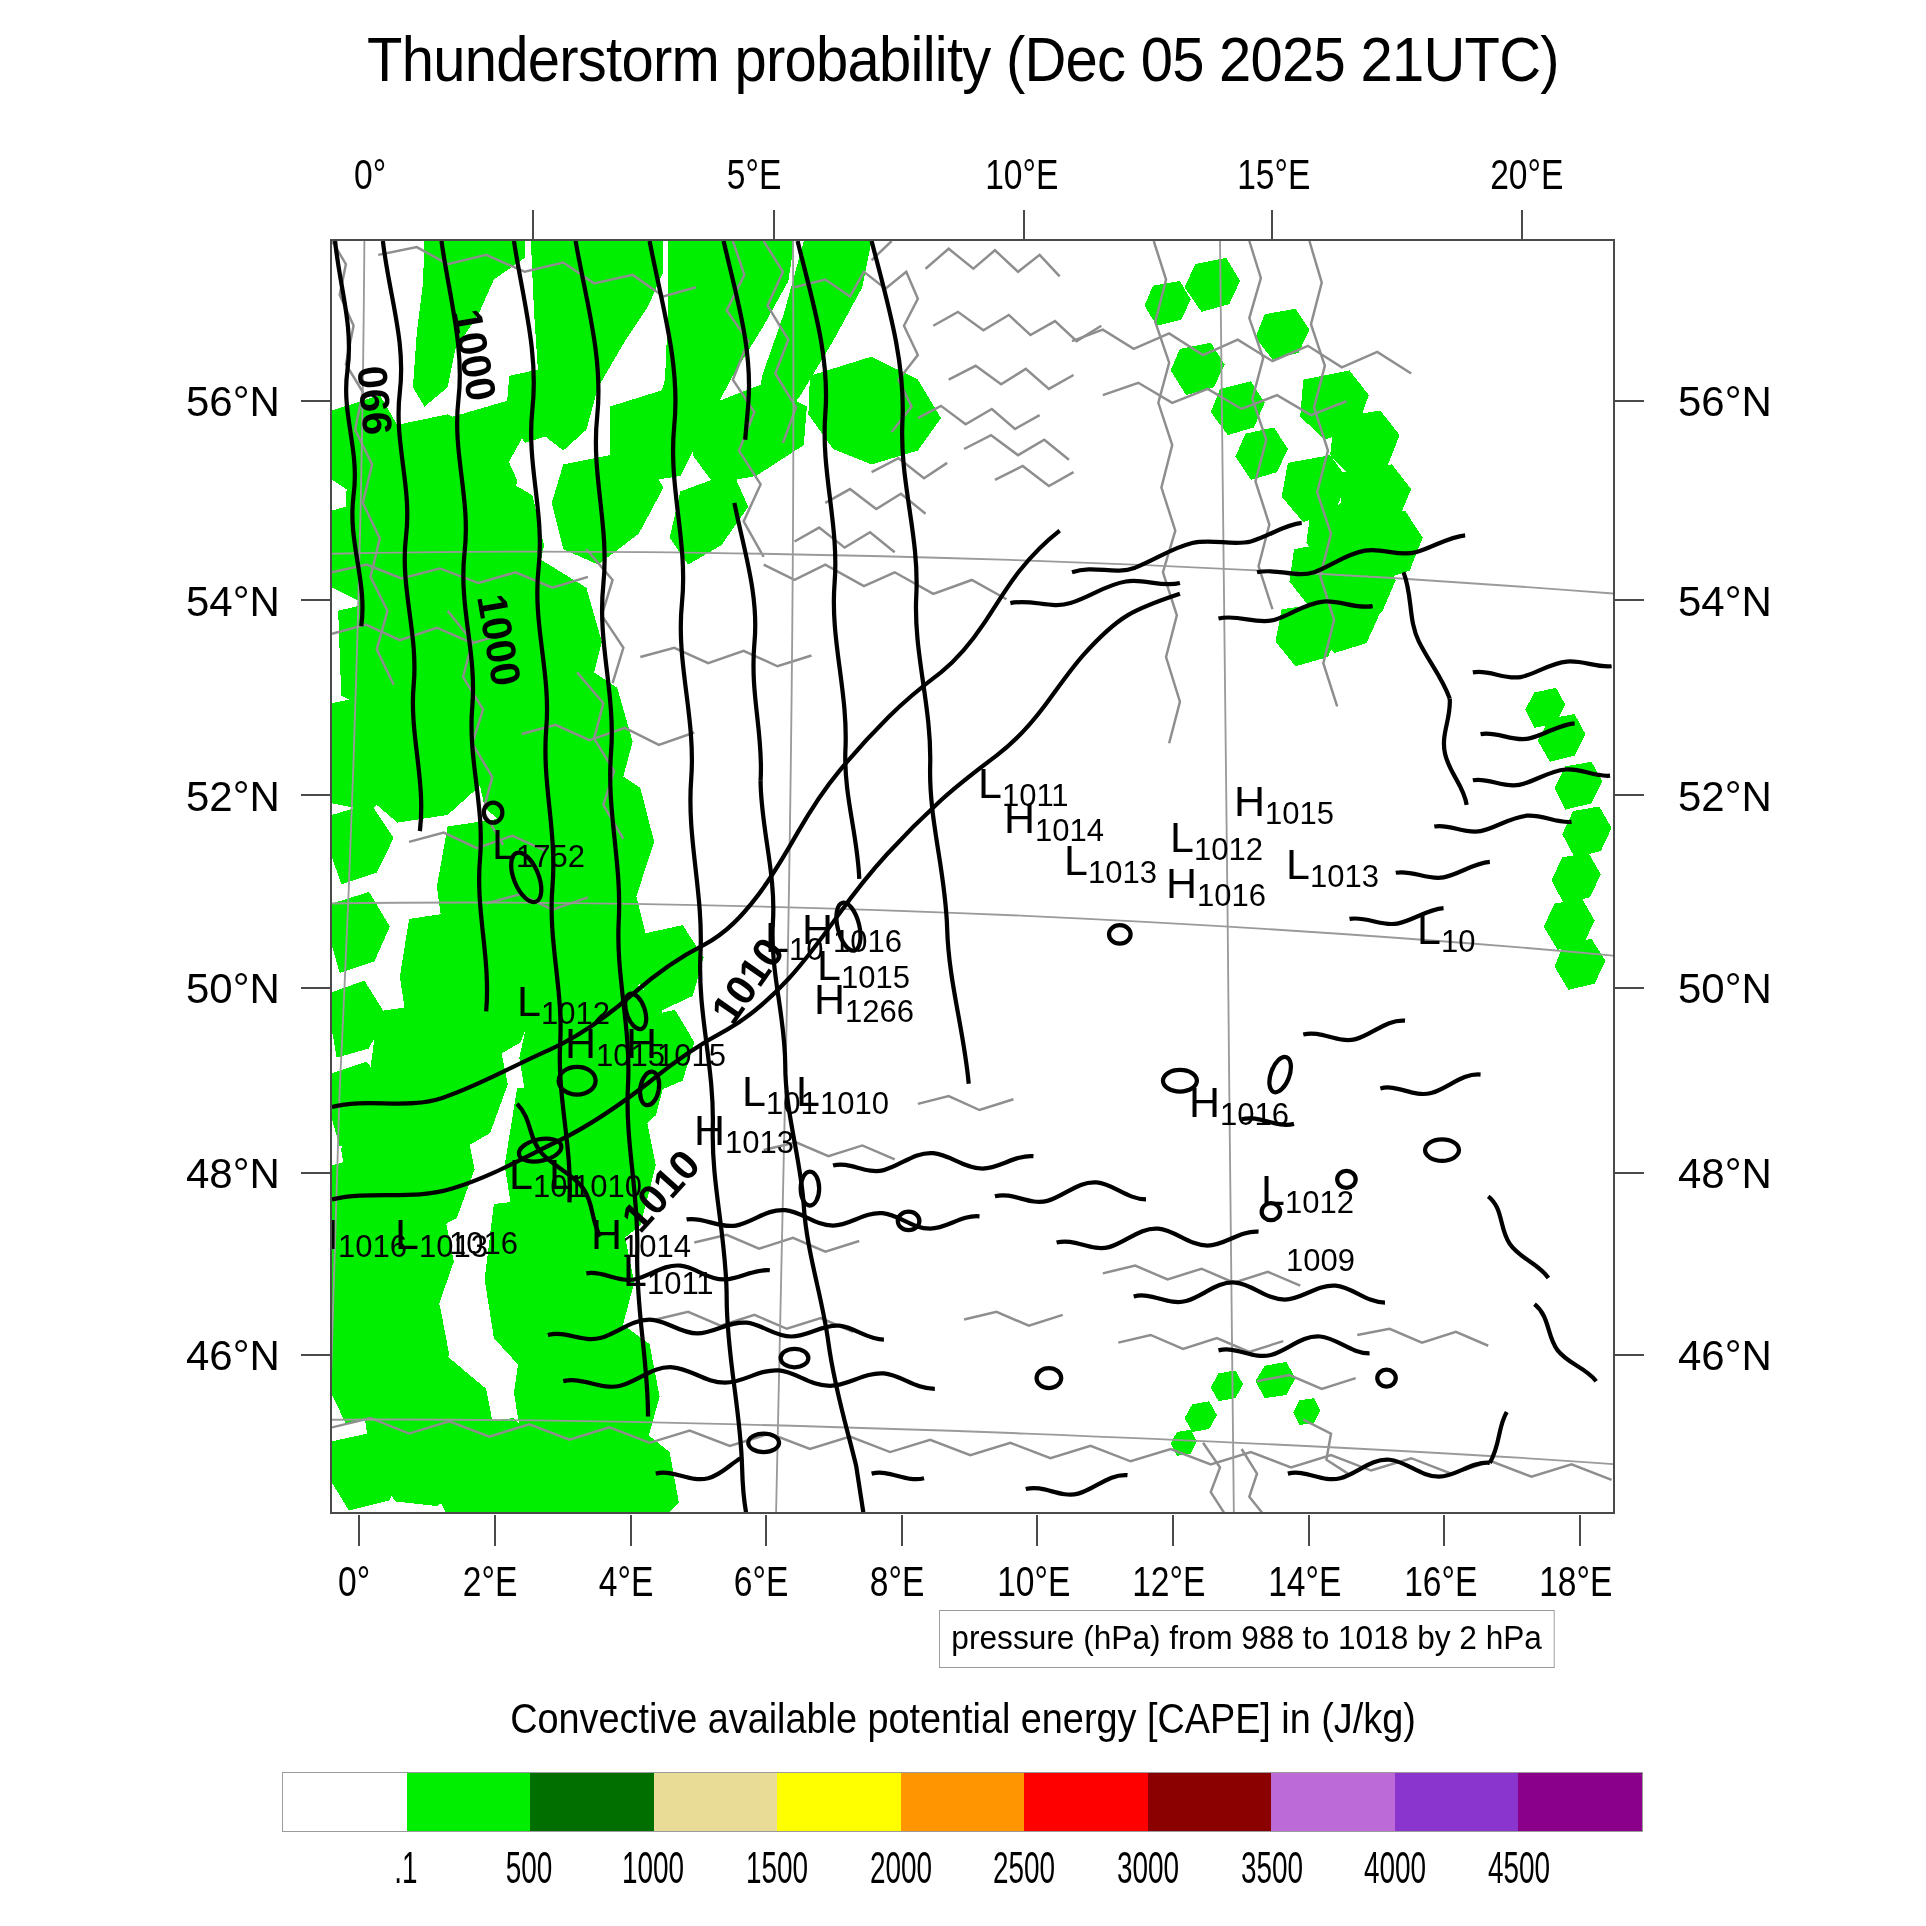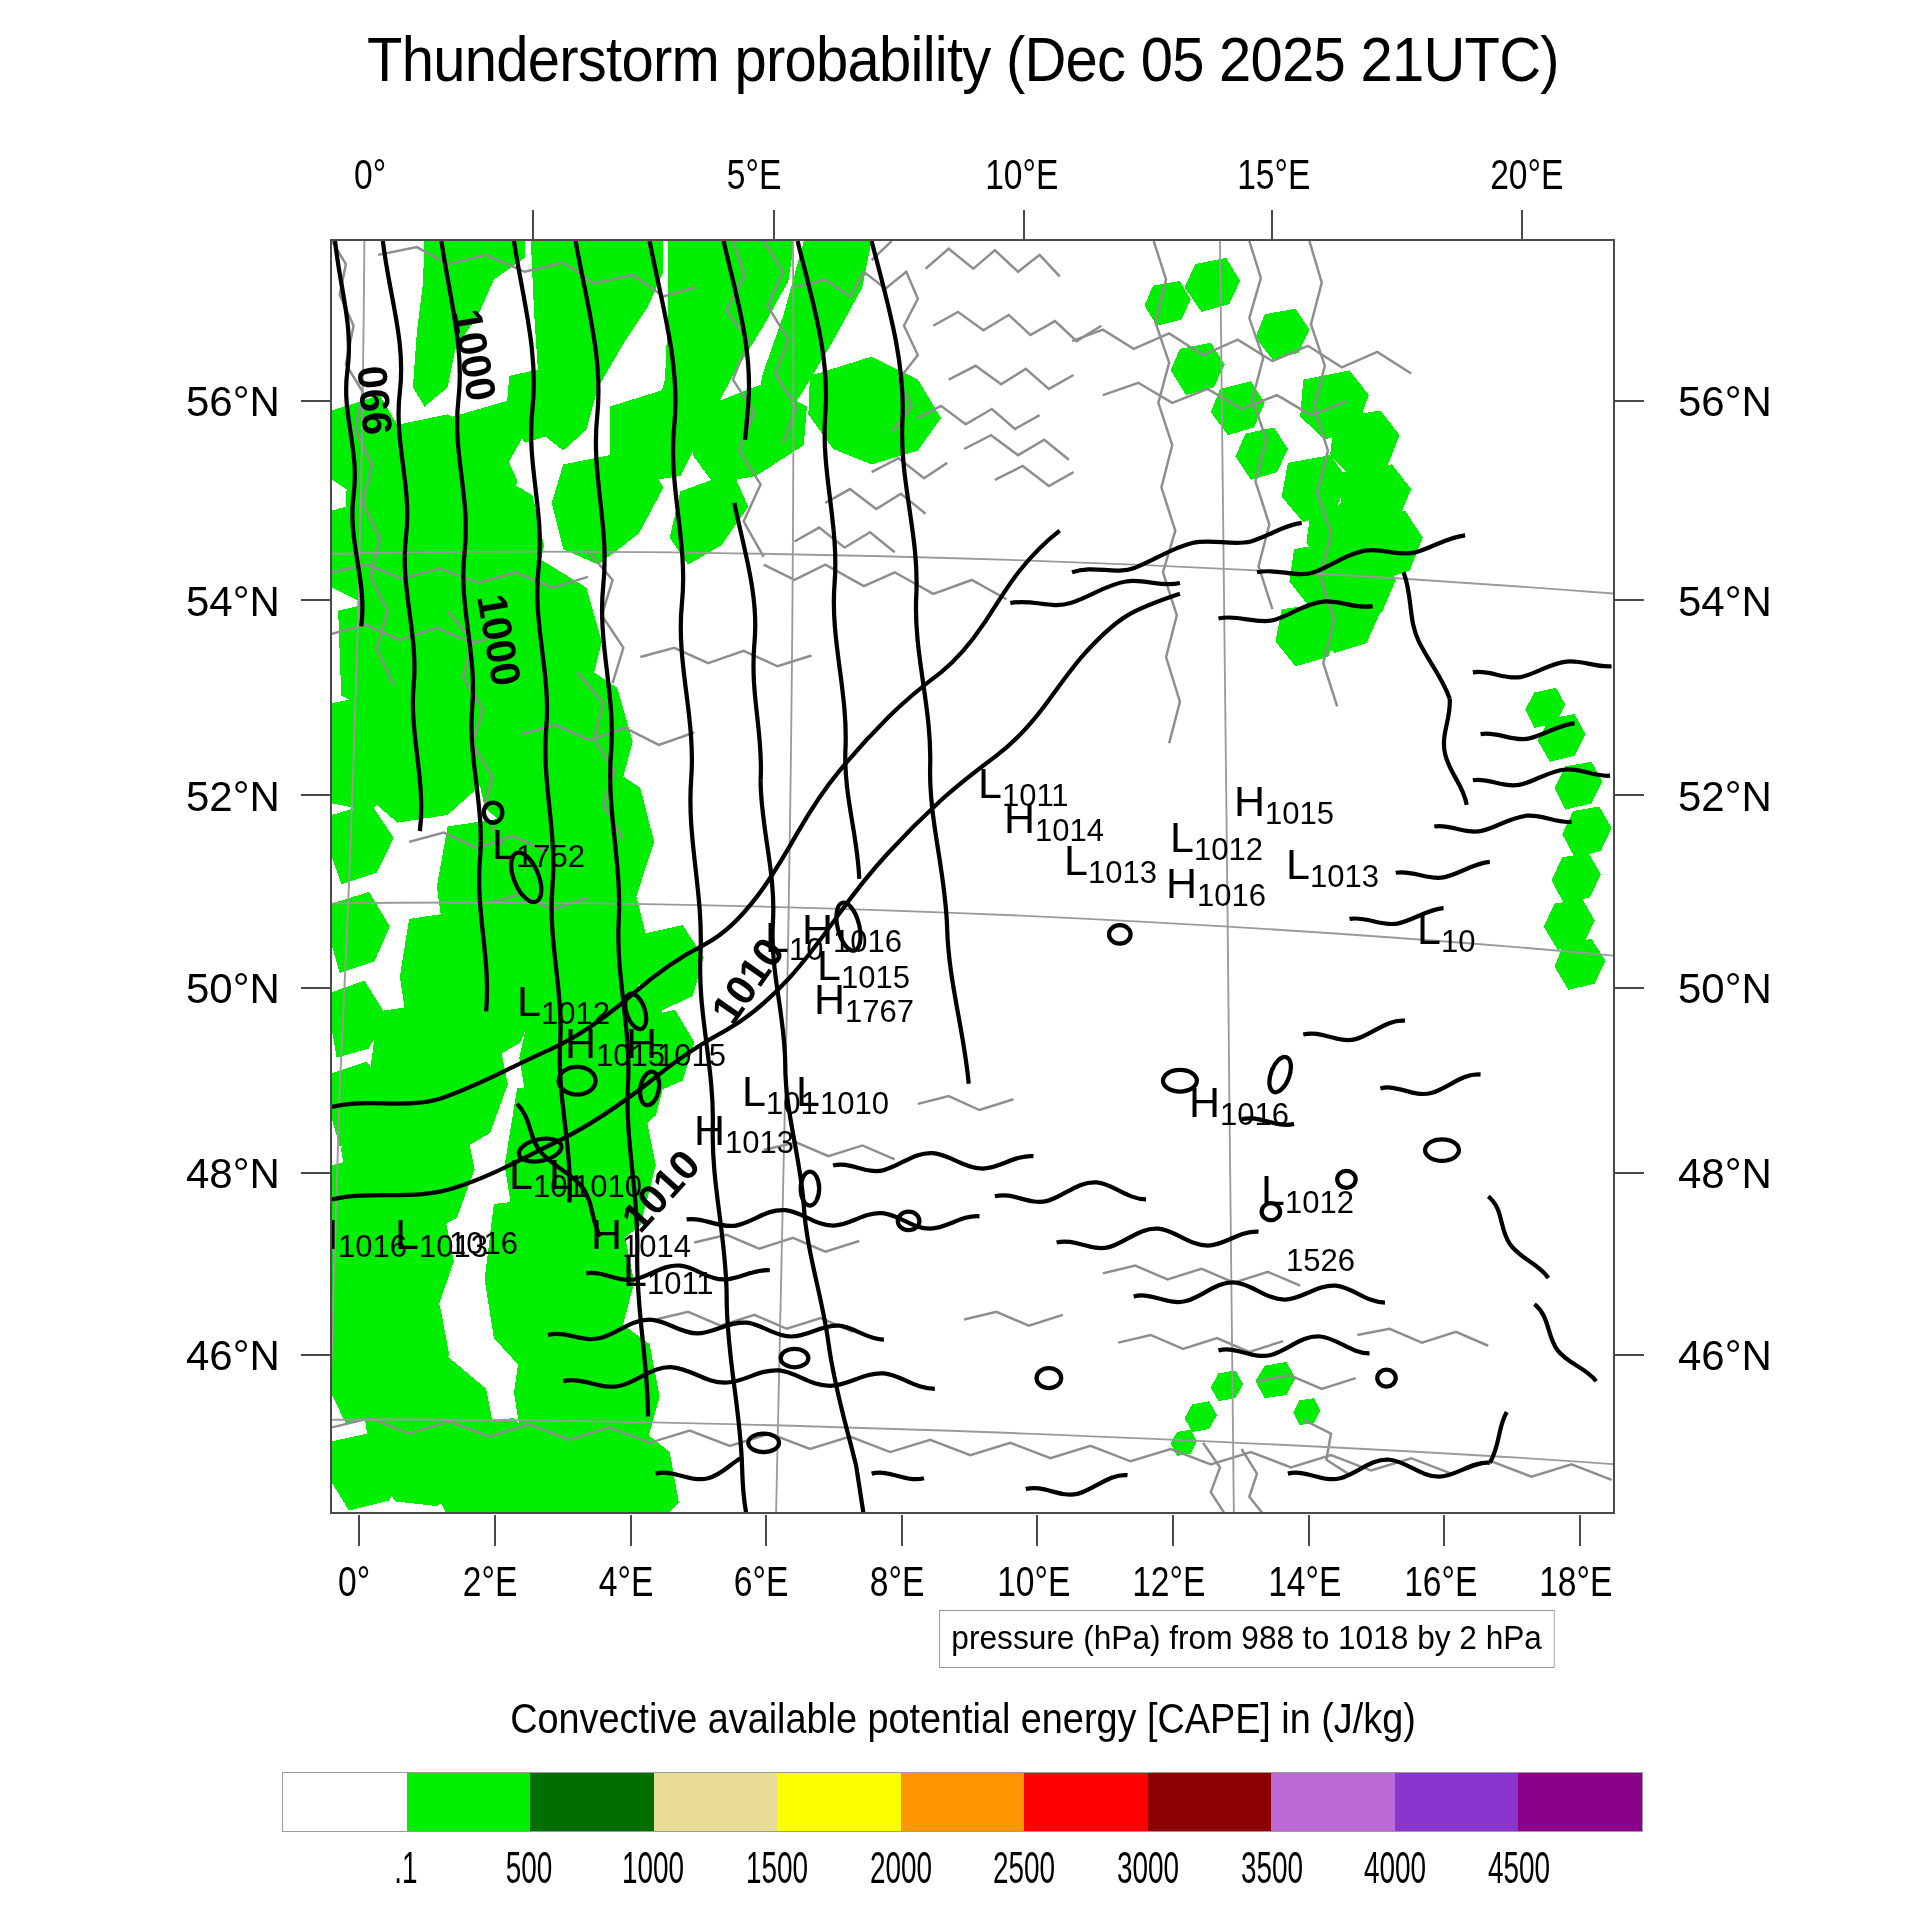--- a/index.html
+++ b/index.html
@@ -362,38 +362,38 @@
     <div class="hl" style="left:672px;top:553px;"><span class="big">H</span><span class="sub">1014</span></div>
     <div class="hl" style="left:902px;top:536px;"><span class="big">H</span><span class="sub">1015</span></div>
     <div class="hl" style="left:838px;top:572px;"><span class="big">L</span><span class="sub">1012</span></div>
     <div class="hl" style="left:732px;top:595px;"><span class="big">L</span><span class="sub">1013</span></div>
     <div class="hl" style="left:954px;top:599px;"><span class="big">L</span><span class="sub">1013</span></div>
     <div class="hl" style="left:834px;top:618px;"><span class="big">H</span><span class="sub">1016</span></div>
     <div class="hl" style="left:160px;top:579px;"><span class="big">L</span><span class="sub">1752</span></div>
     <div class="hl" style="left:433px;top:672px;"><span class="big">L</span><span class="sub">10</span></div>
     <div class="hl" style="left:470px;top:664px;"><span class="big">H</span><span class="sub">1016</span></div>
     <div class="hl" style="left:485px;top:700px;"><span class="big">L</span><span class="sub">1015</span></div>
-    <div class="hl" style="left:482px;top:734px;"><span class="big">H</span><span class="sub">1767</span></div>
+    <div class="hl" style="left:482px;top:734px;"><span class="big">H</span><span class="sub">1266</span></div>
     <div class="hl" style="left:1085px;top:664px;"><span class="big">L</span><span class="sub">10</span></div>
     <div class="hl" style="left:185px;top:736px;"><span class="big">L</span><span class="sub">1012</span></div>
     <div class="hl" style="left:233px;top:778px;"><span class="big">H</span><span class="sub">1015</span></div>
     <div class="hl" style="left:294px;top:778px;"><span class="big">H</span><span class="sub">1015</span></div>
     <div class="hl" style="left:410px;top:826px;"><span class="big">L</span><span class="sub">101</span></div>
     <div class="hl" style="left:464px;top:826px;"><span class="big">L</span><span class="sub">1010</span></div>
     <div class="hl" style="left:857px;top:837px;"><span class="big">H</span><span class="sub">1016</span></div>
     <div class="hl" style="left:362px;top:865px;"><span class="big">H</span><span class="sub">1013</span></div>
     <div class="hl" style="left:177px;top:909px;"><span class="big">L</span><span class="sub">101</span></div>
     <div class="hl" style="left:217px;top:909px;"><span class="big">L</span><span class="sub">1010</span></div>
     <div class="hl" style="left:929px;top:925px;"><span class="big">L</span><span class="sub">1012</span></div>
     <div class="hl" style="left:-25px;top:969px;"><span class="big">H</span><span class="sub">1016</span></div>
     <div class="hl" style="left:63px;top:969px;"><span class="big">L</span><span class="sub">1013</span></div>
     <div class="hl" style="left:117px;top:977px;"><span class="sub">1016</span></div>
     <div class="hl" style="left:259px;top:969px;"><span class="big">H</span><span class="sub">1014</span></div>
     <div class="hl" style="left:291px;top:1006px;"><span class="big">L</span><span class="sub">1011</span></div>
-    <div class="hl" style="left:954px;top:994px;"><span class="sub">1526</span></div>
+    <div class="hl" style="left:954px;top:994px;"><span class="sub">1009</span></div>
   </div>
 
   <div class="abs" id="preslegend">
     <span>pressure (hPa) from 988 to 1018 by 2 hPa</span>
   </div>
 
   <div class="abs" id="cbtitle">Convective available potential energy [CAPE] in (J/kg)</div>
   <div class="abs" id="cbar">
       <div style="background: rgb(255, 255, 255);"></div>
       <div style="background: rgb(0, 238, 0);"></div>

